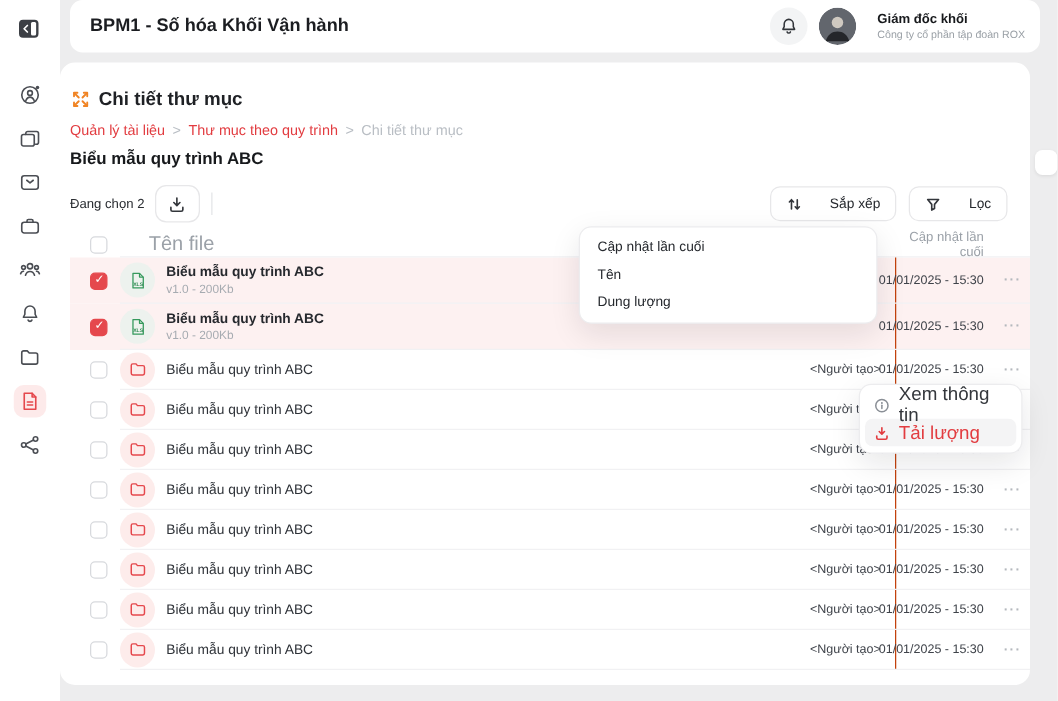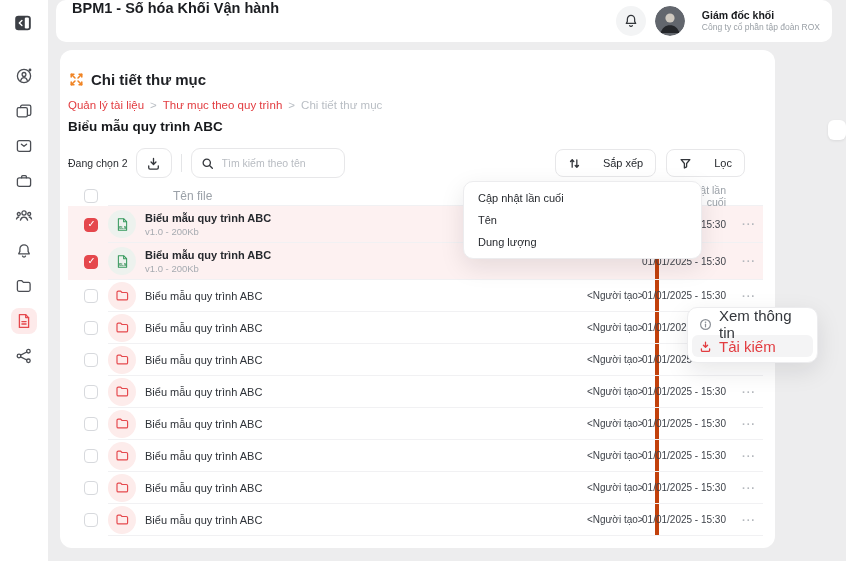--- a/index.html
+++ b/index.html
@@ -15,34 +15,34 @@
   .sidebar{position:absolute;left:0;top:0;width:48px;height:561px;background:#fff;
            display:flex;flex-direction:column;align-items:center;}
   .toggle-btn{margin-top:12px;width:22px;height:22px;border:none;background:transparent;padding:0;cursor:pointer}
   .side-nav{margin-top:29px;display:flex;flex-direction:column;gap:9px;align-items:center}
   .side-item{width:26px;height:26px;border-radius:8px;display:flex;align-items:center;justify-content:center;cursor:pointer}
   .side-item.active{background:#fdeaea}
   .side-item.active .ic{stroke:#e5484d}
 
   
   .topbar{position:absolute;left:56px;top:0;width:776px;height:42px;background:#fff;border-radius:10px;
-          display:flex;padding:0 12px 0 16px;box-sizing:border-box}
+          display:flex;align-items:center;padding:0 12px 0 16px;box-sizing:border-box}
   .topbar-title{font-size:14.5px;font-weight:700;color:#1b1d21}
   .topbar-right{margin-left:auto;display:flex;align-items:center;gap:9px}
   .bell-btn{width:30px;height:30px;border-radius:50%;background:#f3f4f5;border:none;
             display:flex;align-items:center;justify-content:center;cursor:pointer}
   .user-chip{display:flex;align-items:center;gap:17px;cursor:pointer}
   .avatar{width:30px;height:30px;border-radius:50%;overflow:hidden}
   .user-meta{display:flex;flex-direction:column;line-height:1.25}
   .user-name{font-size:10.5px;font-weight:700;color:#17191c}
   .user-org{font-size:8.5px;color:#9aa0a6}
 
   
-  .card{position:absolute;left:60px;top:50px;width:715px;height:498px;background:#fff;border-radius:12px;
-        box-sizing:border-box;padding:20px 12px 0 8px}
+  .card{position:absolute;left:48px;top:50px;width:776px;height:498px;background:#fff;border-radius:12px;
+        box-sizing:border-box;padding:20px 0 0 8px}
   .page-title-row{display:flex;align-items:center;gap:6px;height:18px}
   .page-title{font-size:15px;font-weight:700;color:#1f2125;margin:0}
   .breadcrumb{margin-top:10px;height:14px;display:flex;align-items:center;gap:6px;font-size:11.5px;color:#b9bec4}
   .bc-link{color:#e23c40;cursor:pointer}
   .subtitle{margin-top:7px;height:16px;font-size:13.5px;font-weight:700;color:#17191c}
 
   .toolbar{margin-top:13px;height:30px;display:flex;align-items:center}
   .sel-label{font-size:10.5px;color:#2a2d32}
   .dl-btn{width:36px;height:30px;margin-left:8px;border:1px solid #e7e7e9;border-radius:9px;background:#fff;
           display:flex;align-items:center;justify-content:center;cursor:pointer}
@@ -52,42 +52,42 @@
   .search input{border:none;outline:none;flex:1;min-width:0;font-size:10.5px;color:#2a2d32;font-family:inherit;background:transparent}
   .search input::placeholder{color:#b8bcc2}
   .tb-right{margin-left:auto;display:flex;gap:10px;margin-right:18px}
   .btn{height:28px;border:1px solid #e7e7e9;border-radius:8px;background:#fff;display:flex;align-items:center;
        gap:22px;padding:0 12px;font-size:11px;color:#26292e;font-family:inherit;cursor:pointer}
 
   
   .thead{margin-top:8px;display:flex;height:20px;align-items:stretch}
   .cell-check{width:40px;box-sizing:border-box;padding-left:16px;display:flex;align-items:center;flex:none}
   .row-main{flex:1;display:flex;align-items:center;border-bottom:1px solid #f1f1f3;min-width:0}
-  .th-name{margin-left:65px;font-size:12px;color:#9ba1a8}
+  .th-name{margin-left:23px;font-size:16px;color:#9ba1a8}
   .th-updated{margin-left:auto;width:80px;text-align:right;font-size:10.5px;color:#9ba1a8;padding-right:9px;box-sizing:border-box}
   .th-gap{width:28px;flex:none}
 
   .trow{display:flex;align-items:stretch}
   .trow.selected{background:#fdf1f1}
   .trow.file{height:37px}
   .trow.folder{height:32px}
   .cb{width:14px;height:14px;border:1.4px solid #d7d9dd;border-radius:4px;background:#fff;box-sizing:border-box;
       position:relative;cursor:pointer;flex:none}
   .cb.checked{background:#e5484d;border-color:#e5484d}
   .cb.checked::after{content:"✓";position:absolute;left:2.5px;top:-0.5px;color:#fff;font-size:9.5px;font-weight:bold}
   .ficon{width:28px;height:28px;border-radius:50%;display:flex;align-items:center;justify-content:center;
          margin-right:9px;flex:none}
   .ficon.file{background:#edf2ee}
   .ficon.folder{background:#fdeceb}
   .ftext{flex:1;min-width:0;display:flex;flex-direction:column;justify-content:center}
   .file .fname{font-size:11px;font-weight:700;color:#26292e}
   .folder .fname{font-size:11px;font-weight:400;color:#2e3238}
   .fmeta{font-size:9.5px;color:#a6abb1;margin-top:2px}
   .fcreator{width:68px;flex:none;font-size:10px;color:#3f434a;white-space:nowrap;align-self:center}
-  .fdate{width:80px;flex:none;box-sizing:border-box;border-left:4px solid #c2410c;align-self:stretch;
+  .fdate{width:80px;flex:none;box-sizing:border-box;border-left:1px solid #c2410c;align-self:stretch;
          display:flex;align-items:center;justify-content:flex-end;padding-right:9px;font-size:10px;color:#3f434a;white-space:nowrap}
   .fmore{width:28px;flex:none;display:flex;align-items:center;justify-content:center;color:#b4b8bd;
          font-size:11px;font-weight:700;letter-spacing:1px;cursor:pointer}
 
   
   .menu{position:absolute;background:#fff;border:1px solid #ececee;border-radius:10px;z-index:40;
         box-shadow:0 8px 24px rgba(20,20,25,.10);padding:5px 4px;box-sizing:border-box}
   .sort-menu{left:463px;top:181px;width:239px}
   .menu-item{height:22px;display:flex;align-items:center;padding:0 10px;font-size:11px;color:#26292e;
              border-radius:6px;cursor:pointer}
@@ -249,29 +249,20 @@
     <span class="sel-label">Đang chọn 2</span>
     <button class="dl-btn">
       <span>
         <svg width="15" height="15" viewBox="0 0 16 16">
           <path class="dk" d="M8 2.6v6.2M5.4 6.4 8 9l2.6-2.6"></path>
           <path class="dk" d="M2.9 10.6v1.9c0 .8.6 1.4 1.4 1.4h7.4c.8 0 1.4-.6 1.4-1.4v-1.9"></path>
         </svg>
       </span>
     </button>
     <span class="vdiv"></span>
-    <div class="search">
-      <span>
-        <svg width="13" height="13" viewBox="0 0 14 14">
-          <circle class="dk" cx="6.2" cy="6.2" r="3.9"></circle>
-            <path class="dk" d="M9.2 9.2l3 3"></path>
-        </svg>
-      </span>
-      <input type="text" placeholder="Tìm kiếm theo tên" style="">
-    </div>
     <div class="tb-right">
       <button class="btn">
         <span>
           <svg width="13" height="13" viewBox="0 0 14 14">
             <path class="dk" d="M4.5 11V3M4.5 3 2.7 4.9M4.5 3l1.8 1.9M9.5 3v8M9.5 11 7.7 9.1M9.5 11l1.8-1.9"></path>
           </svg>
         </span>
         <span>Sắp xếp</span>
       </button>
       <button class="btn">
@@ -530,17 +521,17 @@
     </span>
     <span>Xem thông tin</span>
   </div>
   <div class="cm-item danger">
     <span>
       <svg width="13" height="13" viewBox="0 0 13 13">
         <path class="rd" d="M6.5 2.2v4.9M4.4 5.2 6.5 7.3 8.6 5.2"></path>
         <path class="rd" d="M2.4 8.8v1.4c0 .7.5 1.2 1.2 1.2h5.8c.7 0 1.2-.5 1.2-1.2V8.8"></path>
       </svg>
     </span>
-    <span>Tải kiếm</span>
+    <span>Tải lượng</span>
   </div>
 </div>
 
 <div class="handle"></div>
 
 </body></html>

